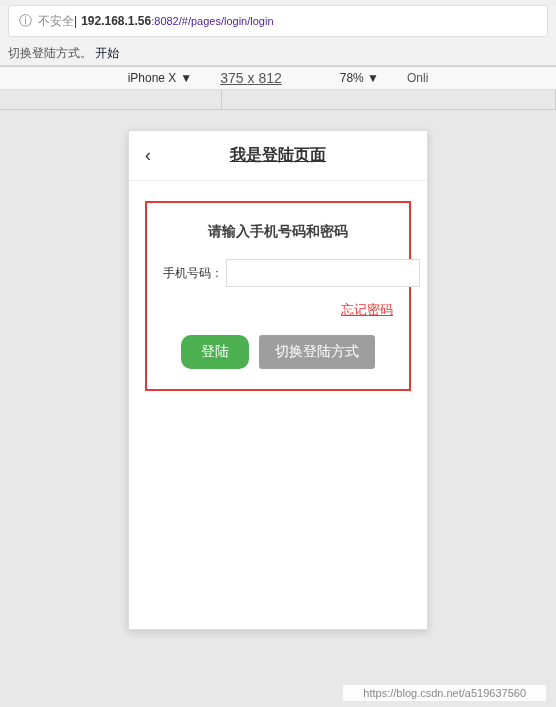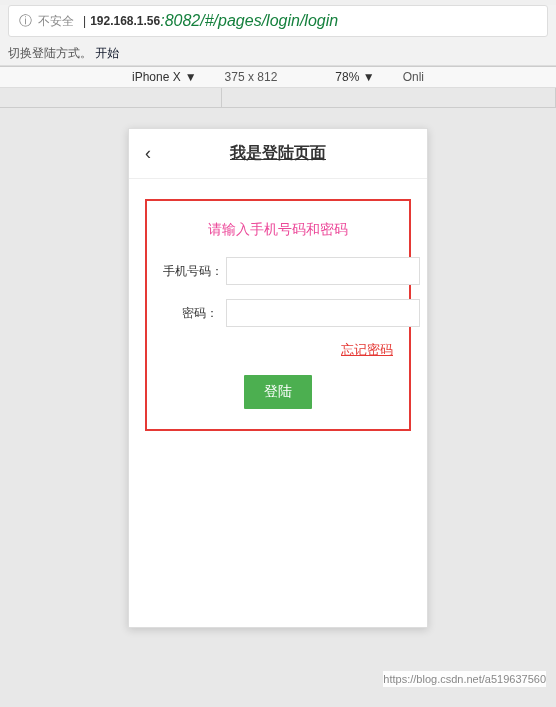--- a/index.html
+++ b/index.html
@@ -31,27 +31,26 @@
     }
 
     .info-icon {
       color: #888;
       margin-right: 6px;
       font-size: 13px;
     }
 
     .insecure-label {
       color: #888;
-      margin-right: 9px;
+      margin-right: 0;
     }
 
     .url-text {
-      color: #15803d;
-      font-size: 16px;
-      font-style: italic;
+      color: #4c1d95;
+      font-size: 11px;
     }
 
     .url-highlight {
       color: #333;
       font-weight: bold;
     }
 
     .bookmark-bar {
       padding: 3px 8px;
       background: #f2f2f2;
@@ -84,22 +83,23 @@
       gap: 4px;
       font-size: 12px;
       color: #333;
     }
 
     .device-name {
       font-size: 12px;
     }
 
     .dimensions {
-      font-size: 12px;
+      font-size: 14px;
       color: #555;
+      text-decoration: underline;
     }
 
     .zoom-level {
       font-size: 12px;
       color: #333;
       margin-left: 30px;
     }
 
     .online-status {
       font-size: 12px;
@@ -169,22 +169,23 @@
     .login-card {
       border: 2px solid #e53935;
       margin: 20px 16px;
       padding: 20px 16px;
       background: white;
     }
 
     .login-instruction {
       text-align: center;
       font-size: 14px;
-      color: #ec4899;
+      color: #404040;
       margin-bottom: 18px;
+      font-weight: bold;
     }
 
     .form-row {
       display: flex;
       align-items: center;
       margin-bottom: 14px;
     }
 
     .form-label {
       font-size: 12px;
@@ -224,43 +225,43 @@
       justify-content: center;
       margin-top: 4px;
     }
 
     .btn-login {
       background: #4caf50;
       color: white;
       border: none;
       padding: 8px 20px;
       font-size: 14px;
-      border-radius: 1px;
+      border-radius: 10px;
       cursor: pointer;
     }
 
     .btn-switch {
       background: #9e9e9e;
       color: white;
       border: none;
       padding: 8px 16px;
       font-size: 14px;
       border-radius: 3px;
       cursor: pointer;
     }
 
     
     .bottom-url {
       position: absolute;
-      bottom: 20px;
+      bottom: 6px;
       right: 10px;
       font-size: 11px;
       color: #888;
       background: rgba(255,255,255,0.9);
-      padding: 2px 0;
+      padding: 2px 20px;
     }
   </style>
 </head>
 <body>
 
 <div class="browser-chrome">
   <div class="address-bar">
     <span class="info-icon">ⓘ</span>
     <span class="insecure-label">不安全</span>
     <span style="margin-right:4px;">|</span>
@@ -304,30 +305,27 @@
     </div>
 
     <div class="login-card">
       <div class="login-instruction">请输入手机号码和密码</div>
 
       <div class="form-row">
         <label class="form-label">手机号码：</label>
         <input class="form-input" type="text" placeholder="" style="">
       </div>
 
-      <div class="form-row">
-        <label class="form-label">密码：</label>
-        <input class="form-input" type="password" placeholder="" style="">
-      </div>
 
       <div class="forgot-password-row">
         <span class="forgot-password">忘记密码</span>
       </div>
 
       <div class="button-row">
         <button class="btn-login">登陆</button>
+        <button class="btn-switch">切换登陆方式</button>
       </div>
     </div>
 
   </div>
 </div>
 
 <div class="bottom-url">https://blog.csdn.net/a519637560</div>
 
 </body></html>

